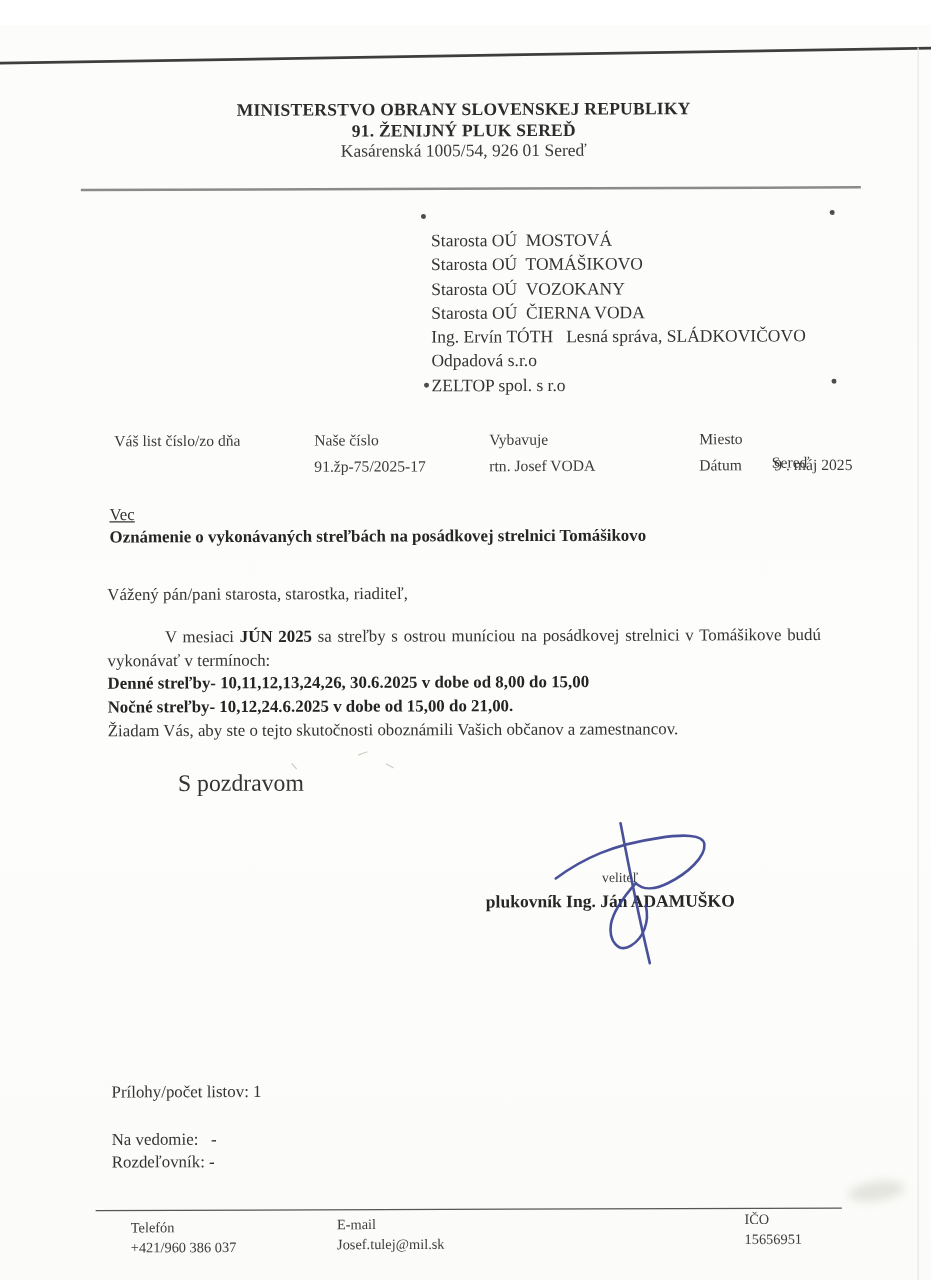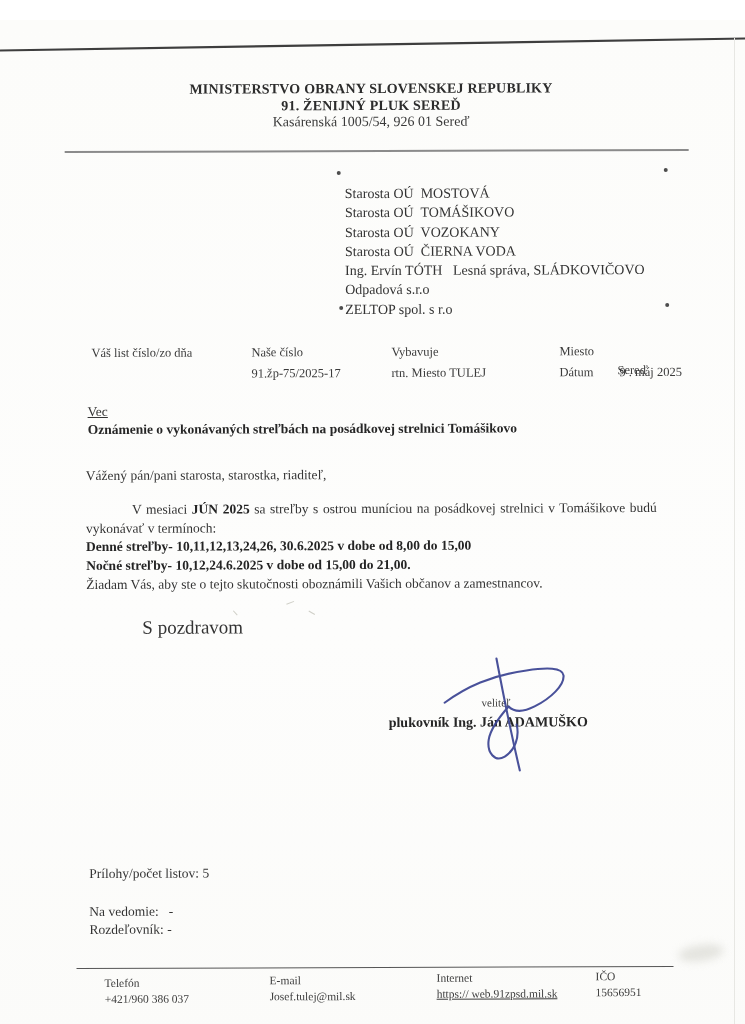--- a/index.html
+++ b/index.html
@@ -91,21 +91,21 @@
       <div>Starosta OÚ  ČIERNA VODA</div>
       <div>Ing. Ervín TÓTH   Lesná správa, SLÁDKOVIČOVO</div>
       <div>Odpadová s.r.o</div>
       <div>ZELTOP spol. s r.o</div>
     </div>
 
     <span class="ref" style="left:92px;top:325px">Váš list číslo/zo dňa</span>
     <span class="ref" style="left:252px;top:325px">Naše číslo</span>
     <span class="ref" style="left:252px;top:346px">91.žp-75/2025-17</span>
     <span class="ref" style="left:392px;top:325px">Vybavuje</span>
-    <span class="ref" style="left:392px;top:346px">rtn. Miesto TULEJ</span>
+    <span class="ref" style="left:392px;top:346px">rtn. Josef VODA</span>
     <span class="ref" style="left:560px;top:325px">Miesto</span>
     <span class="ref" style="left:618px;top:344px">Sereď</span>
     <span class="ref" style="left:560px;top:346px">Dátum</span>
     <span class="ref" style="left:620px;top:346px">9 . máj 2025</span>
 
     <div class="vec">Vec</div>
     <div class="subject-title">Oznámenie o vykonávaných streľbách na posádkovej strelnici Tomášikovo</div>
 
     <div class="body-block">
       <div class="salutation">Vážený pán/pani starosta, starostka, riaditeľ,</div>
@@ -125,36 +125,32 @@
     <div class="sig-role">veliteľ</div>
     <div class="sig-name">plukovník Ing. Ján ADAMUŠKO</div>
     <svg class="sig-svg" width="160" height="118" viewBox="0 0 160 118">
       <g fill="none" stroke="#3a4392" stroke-width="2.1" stroke-linecap="round" opacity="0.92">
         <path d="M 6,47 C 28,31 52,20 88,15 C 108,12 124,12 125,20 C 126,30 112,43 96,51 C 86,56 76,57 70,51"></path>
         <path d="M 70,51 C 62,60 52,72 50,84 C 48,97 56,107 66,101 C 76,95 81,82 78,69"></path>
         <path d="M 58,3 C 63,30 71,72 81,115"></path>
       </g>
     </svg>
 
-    <div class="annex" style="top:845px">Prílohy/počet listov: 5</div>
+    <div class="annex" style="top:845px">Prílohy/počet listov: 1</div>
     <div class="annex" style="top:883px;white-space:pre-wrap">Na vedomie:   -</div>
     <div class="annex" style="top:901px">Rozdeľovník: -</div>
 
     <div class="rule-footer"></div>
     <div class="fcol" style="left:103px">
       <span class="flabel">Telefón</span>
       <span>+421/960 386 037</span>
     </div>
     <div class="fcol" style="left:268px;top:953px">
       <span class="flabel">E-mail</span>
       <span>Josef.tulej@mil.sk</span>
     </div>
-    <div class="fcol" style="left:435px;top:951px">
-      <span class="flabel">Internet</span>
-      <span class="flink">https:// web.91zpsd.mil.sk</span>
-    </div>
     <div class="fcol" style="left:594px;top:950px">
       <span class="flabel">IČO</span>
       <span>15656951</span>
     </div>
 
   </div>
 </div>
 
 </body></html>

